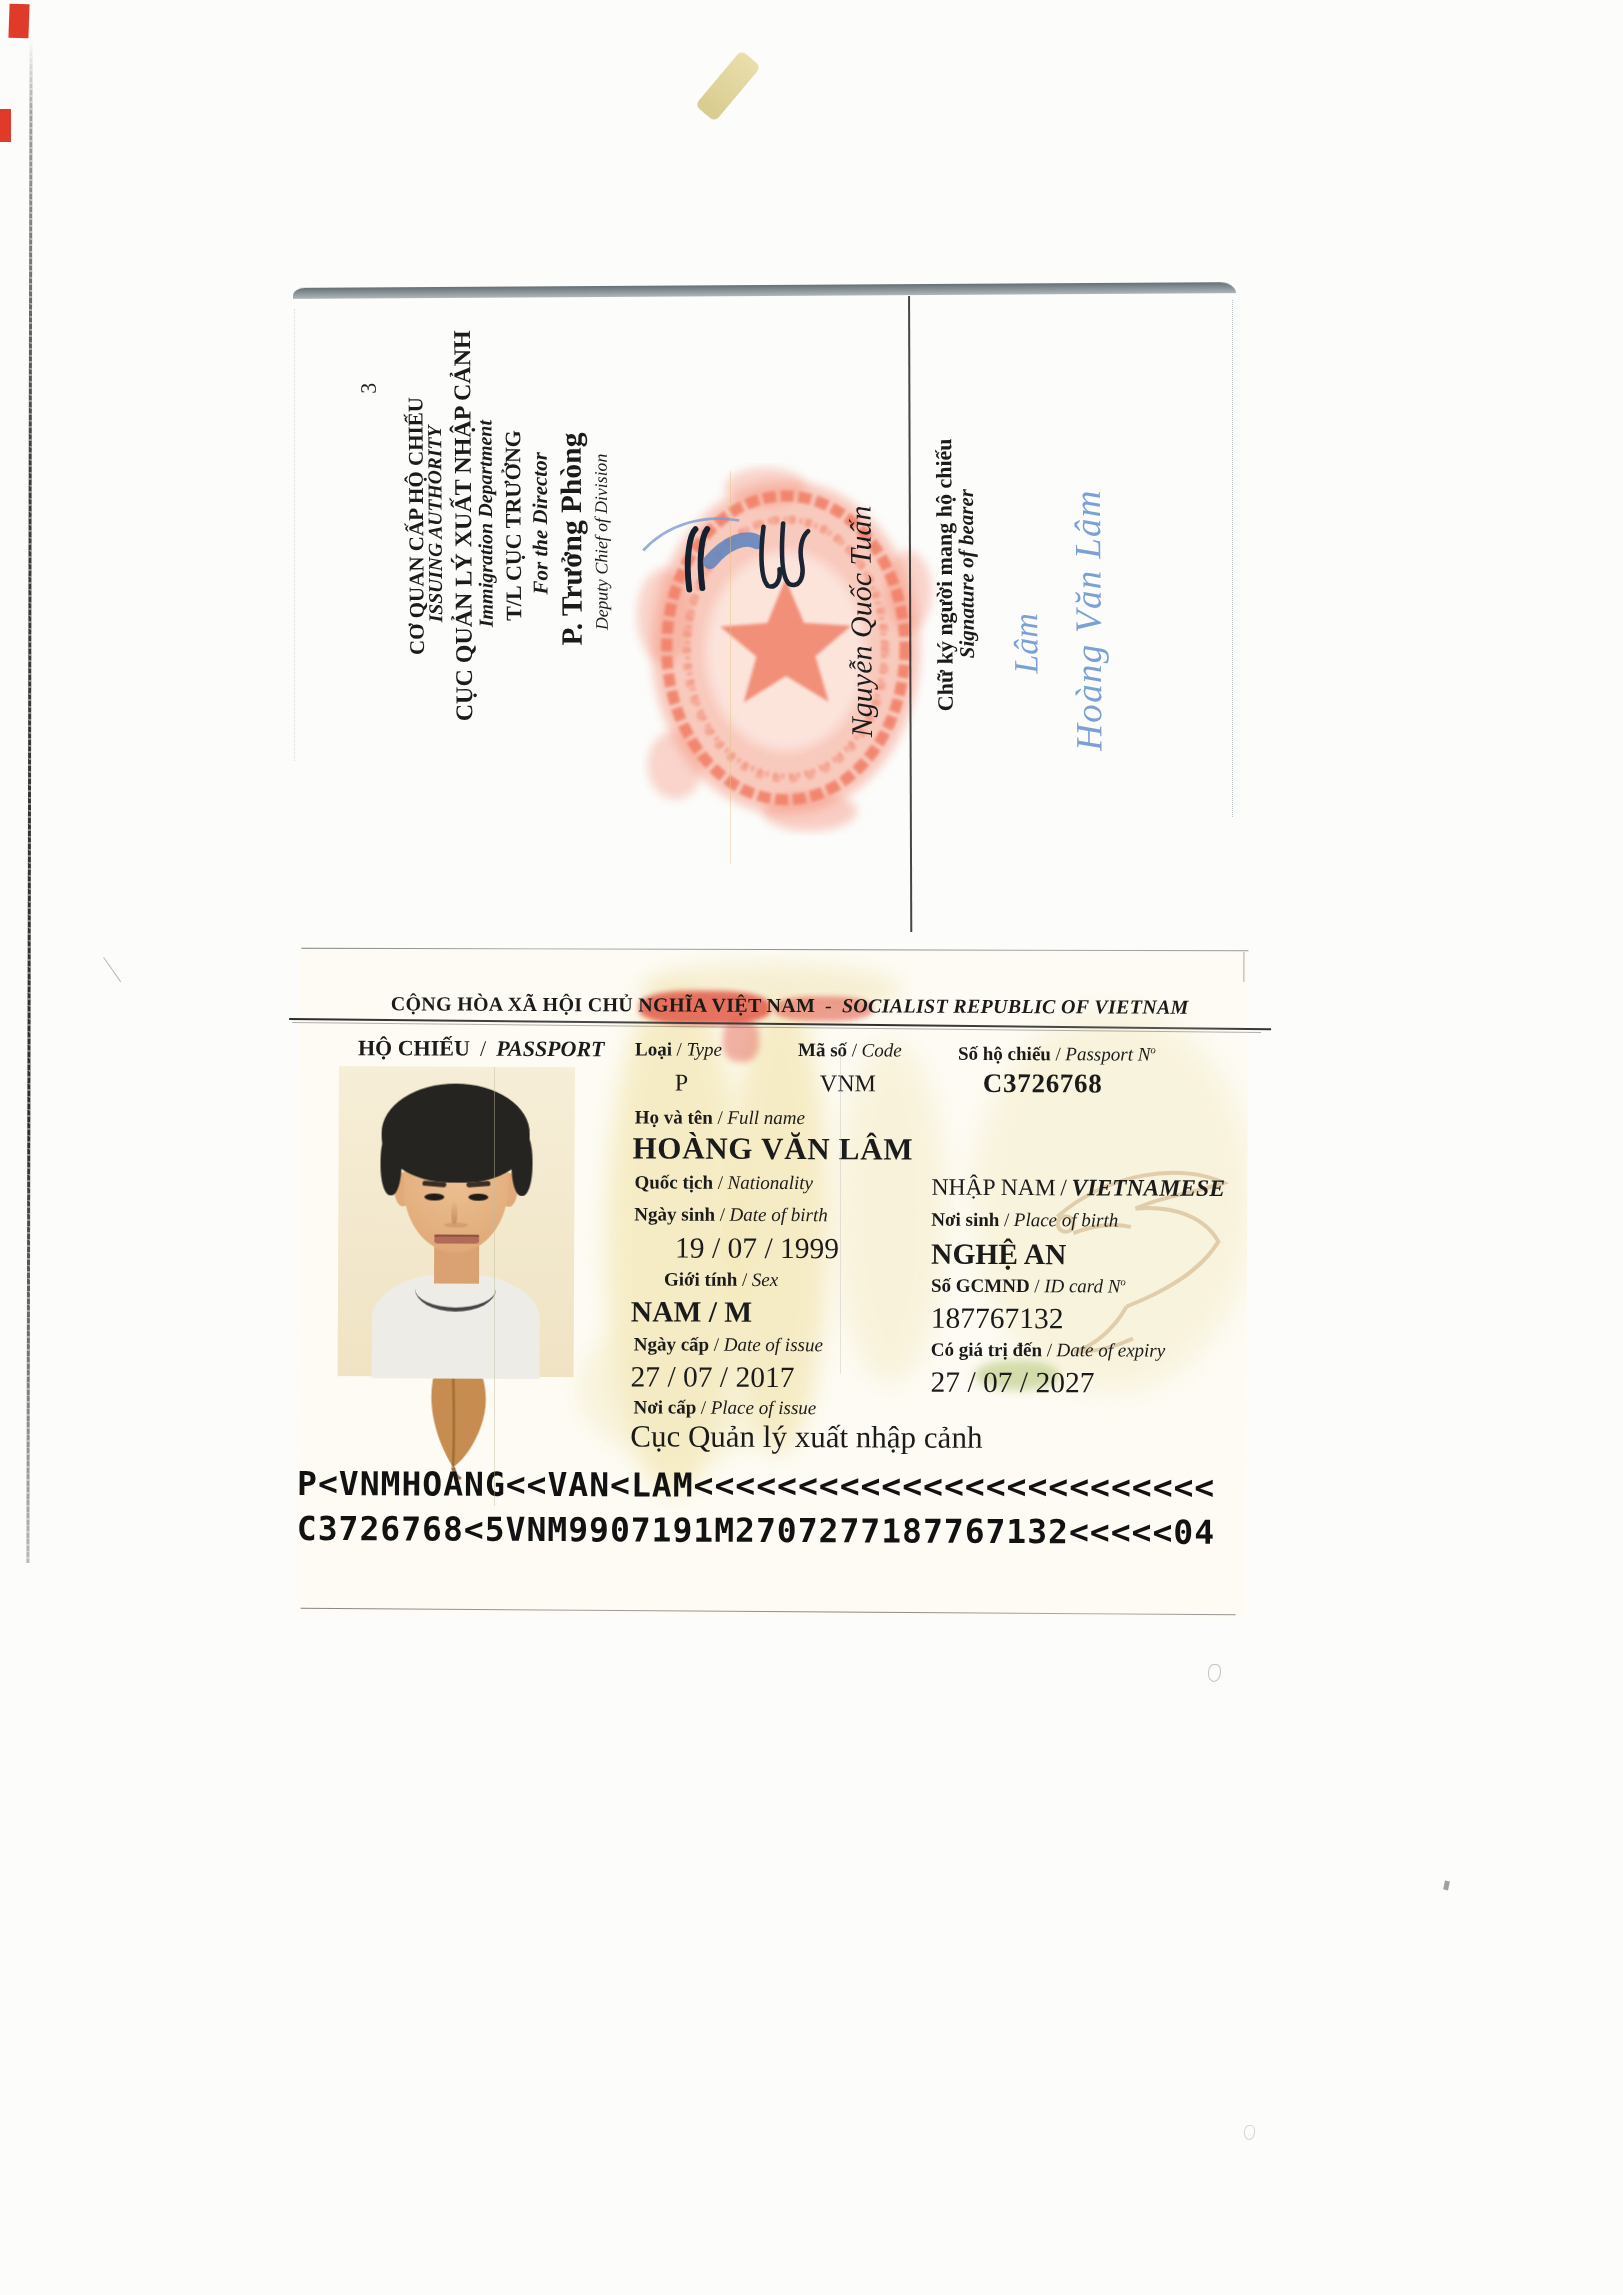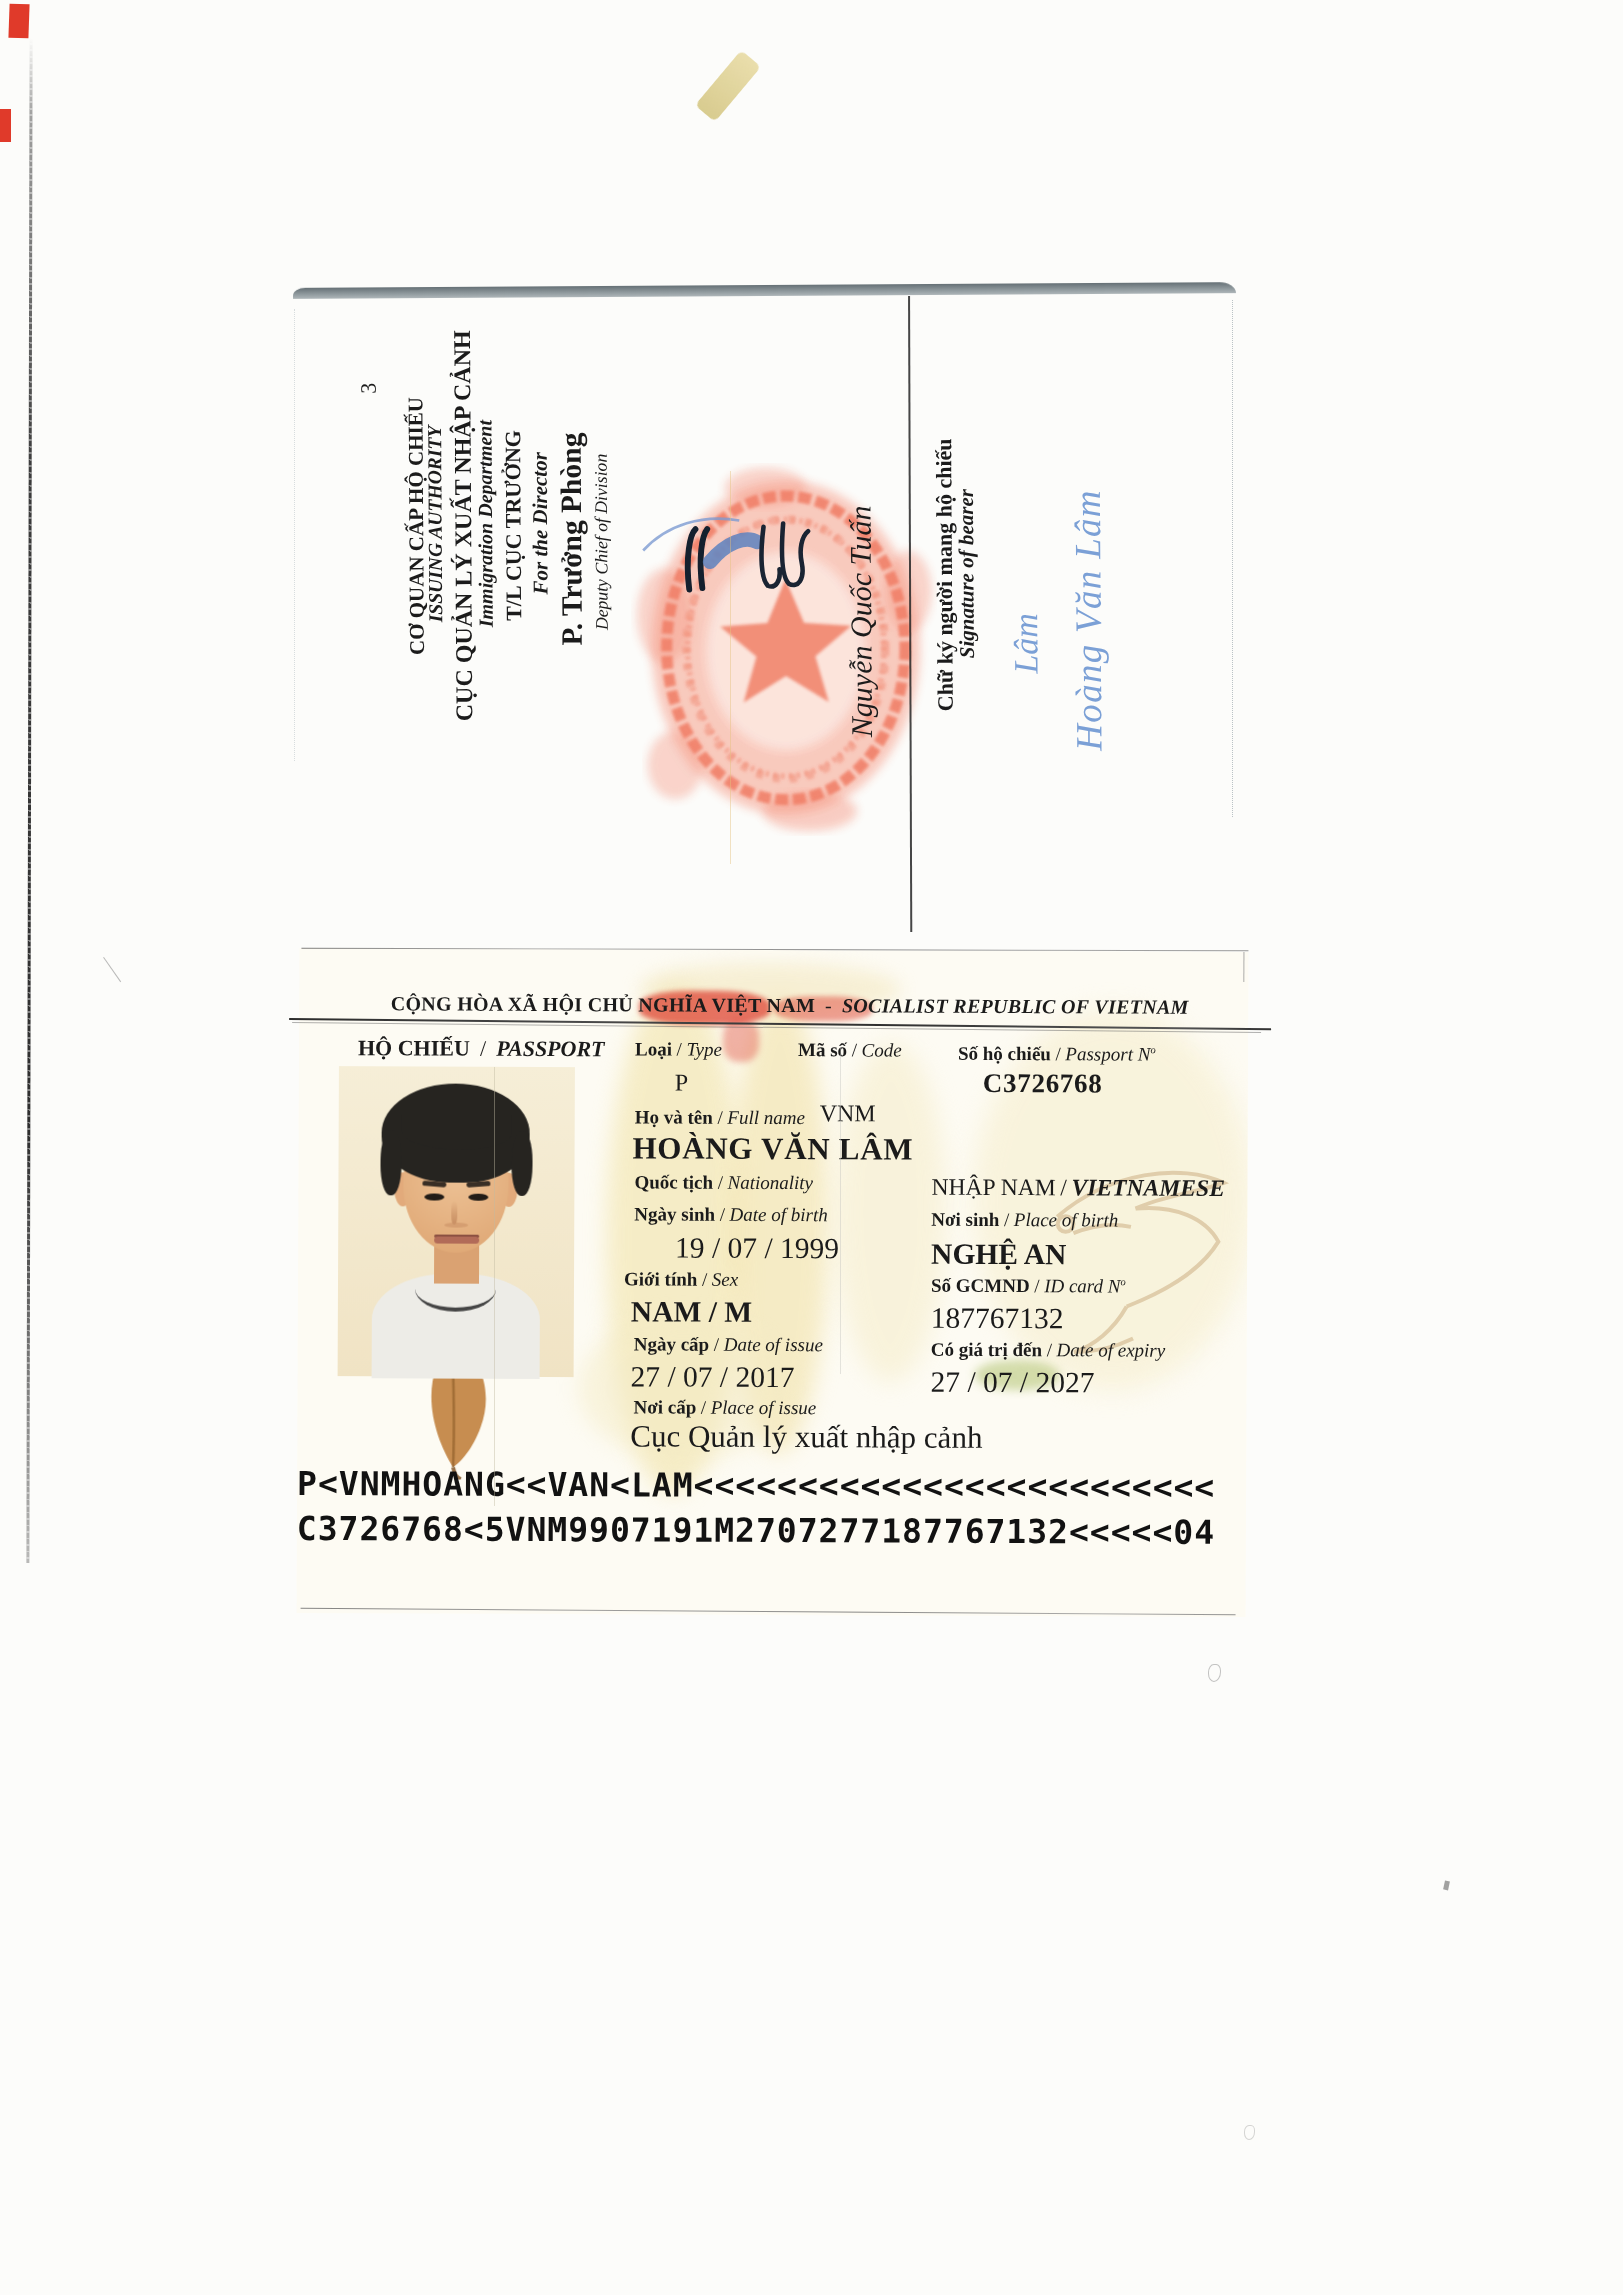--- a/index.html
+++ b/index.html
@@ -203,21 +203,21 @@
       <span class="lv">Loại</span><span class="sep">/</span><span class="le">Type</span>
     </div>
     <div class="abs lbl nw" style="left:797px;top:1039px;">
       <span class="lv">Mã số</span><span class="sep">/</span><span class="le">Code</span>
     </div>
     <div class="abs lbl nw" style="left:957px;top:1042px;">
       <span class="lv">Số hộ chiếu</span><span class="sep">/</span><span class="le">Passport N</span><sup class="le">o</sup>
     </div>
 
     <div class="abs" style="left:674px;top:1070px;font-size:24px;">P</div>
-    <div class="abs" style="left:819px;top:1070px;font-size:24px;margin-top:30px;">VNM</div>
+    <div class="abs" style="left:819px;top:1070px;font-size:24px;">VNM</div>
     <div class="abs" style="left:982px;top:1067px;font-size:27px;font-weight:600;letter-spacing:0.7px;">C3726768</div>
 
     <div class="abs photo">
       <div class="ph-shirt"></div>
       <div class="ph-collar"></div>
       <div class="ph-neck"></div>
       <div class="ph-ear" style="left:56px;"></div>
       <div class="ph-ear" style="left:162px;"></div>
       <div class="ph-face"></div>
       <div class="ph-hair"></div>
@@ -248,21 +248,21 @@
 
     <div class="abs lbl nw" style="left:634px;top:1204px;">
       <span class="lv">Ngày sinh</span><span class="sep">/</span><span class="le">Date of birth</span>
     </div>
     <div class="abs lbl nw" style="left:931px;top:1208px;">
       <span class="lv">Nơi sinh</span><span class="sep">/</span><span class="le">Place of birth</span>
     </div>
     <div class="abs val nw" style="left:631px;top:1232px;margin-left:44px;">19 / 07 / 1999</div>
     <div class="abs val nw" style="left:931px;top:1237px;font-weight:600;">NGHỆ AN</div>
 
-    <div class="abs lbl nw" style="left:624px;top:1269px;">
+    <div class="abs lbl nw" style="left:664px;top:1269px;">
       <span class="lv">Giới tính</span><span class="sep">/</span><span class="le">Sex</span>
     </div>
     <div class="abs lbl nw" style="left:931px;top:1274px;">
       <span class="lv">Số GCMND</span><span class="sep">/</span><span class="le">ID card N</span><sup class="le">o</sup>
     </div>
     <div class="abs val nw" style="left:631px;top:1296px;font-weight:600;">NAM / M</div>
     <div class="abs val nw" style="left:931px;top:1301px;">187767132</div>
 
     <div class="abs lbl nw" style="left:634px;top:1334px;">
       <span class="lv">Ngày cấp</span><span class="sep">/</span><span class="le">Date of issue</span>

